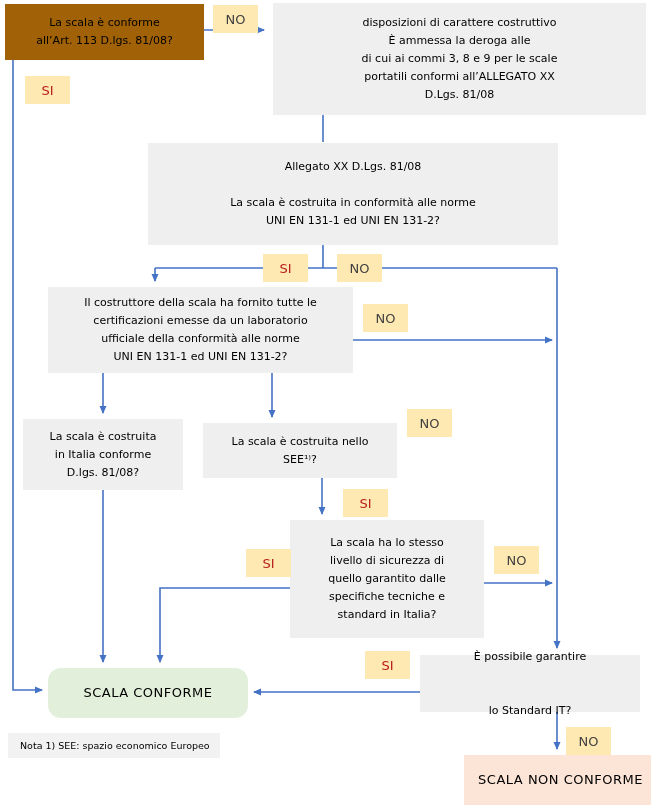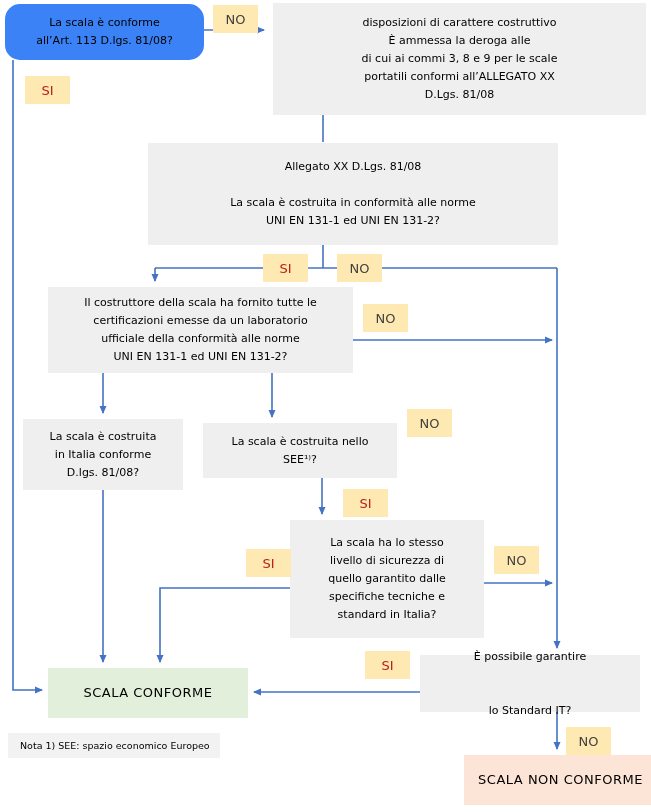--- a/index.html
+++ b/index.html
@@ -6,21 +6,21 @@
   .stage{
     position:relative;width:651px;height:812px;background:#ffffff;overflow:hidden;
     font-family:"DejaVu Sans","Liberation Sans",sans-serif;color:#000;
   }
   .connectors{position:absolute;left:0;top:0;}
   .node{
     position:absolute;background:#EFEFEF;font-size:11px;line-height:18px;
     text-align:center;display:flex;flex-direction:column;justify-content:center;
   }
   .node .line{display:block;min-height:18px;white-space:nowrap;}
-  .node.blue{background:#3b82f6;border-radius:15px;}
+  .node.blue{background:#a16207;}
   .node.green{background:#E2EFDA;font-size:13px;letter-spacing:.5px;}
   .node.peach{background:#FCE4D6;font-size:13px;letter-spacing:.5px;}
   .lbl{
     position:absolute;width:45px;height:28px;background:#FFE9B3;
     display:flex;align-items:center;justify-content:center;
     font-size:13px;
   }
   .lbl.si{color:#b91c1c;}
   .lbl.no{color:#404040;}
   .note{
@@ -103,21 +103,21 @@
     <span class="line">quello garantito dalle</span>
     <span class="line">specifiche tecniche e</span>
     <span class="line">standard in Italia?</span>
   </div>
 
   <div class="node" style="left:420px;top:655px;width:220px;height:57px;gap:36px;">
     <span class="line">È possibile garantire</span>
     <span class="line">lo Standard IT?</span>
   </div>
 
-  <div class="node green" style="left:48px;top:668px;width:200px;height:50px;">
+  <div class="node green" style="left:48px;top:668px;width:200px;height:50px;border-radius:13px;">
     <span class="line">SCALA CONFORME</span>
   </div>
 
   <div class="node peach" style="left:464px;top:755px;width:193px;height:50px;">
     <span class="line">SCALA NON CONFORME</span>
   </div>
 
   <div class="note">Nota 1) SEE: spazio economico Europeo</div>
 
   <div class="lbl no" style="left:213px;top:5px;">NO</div>

